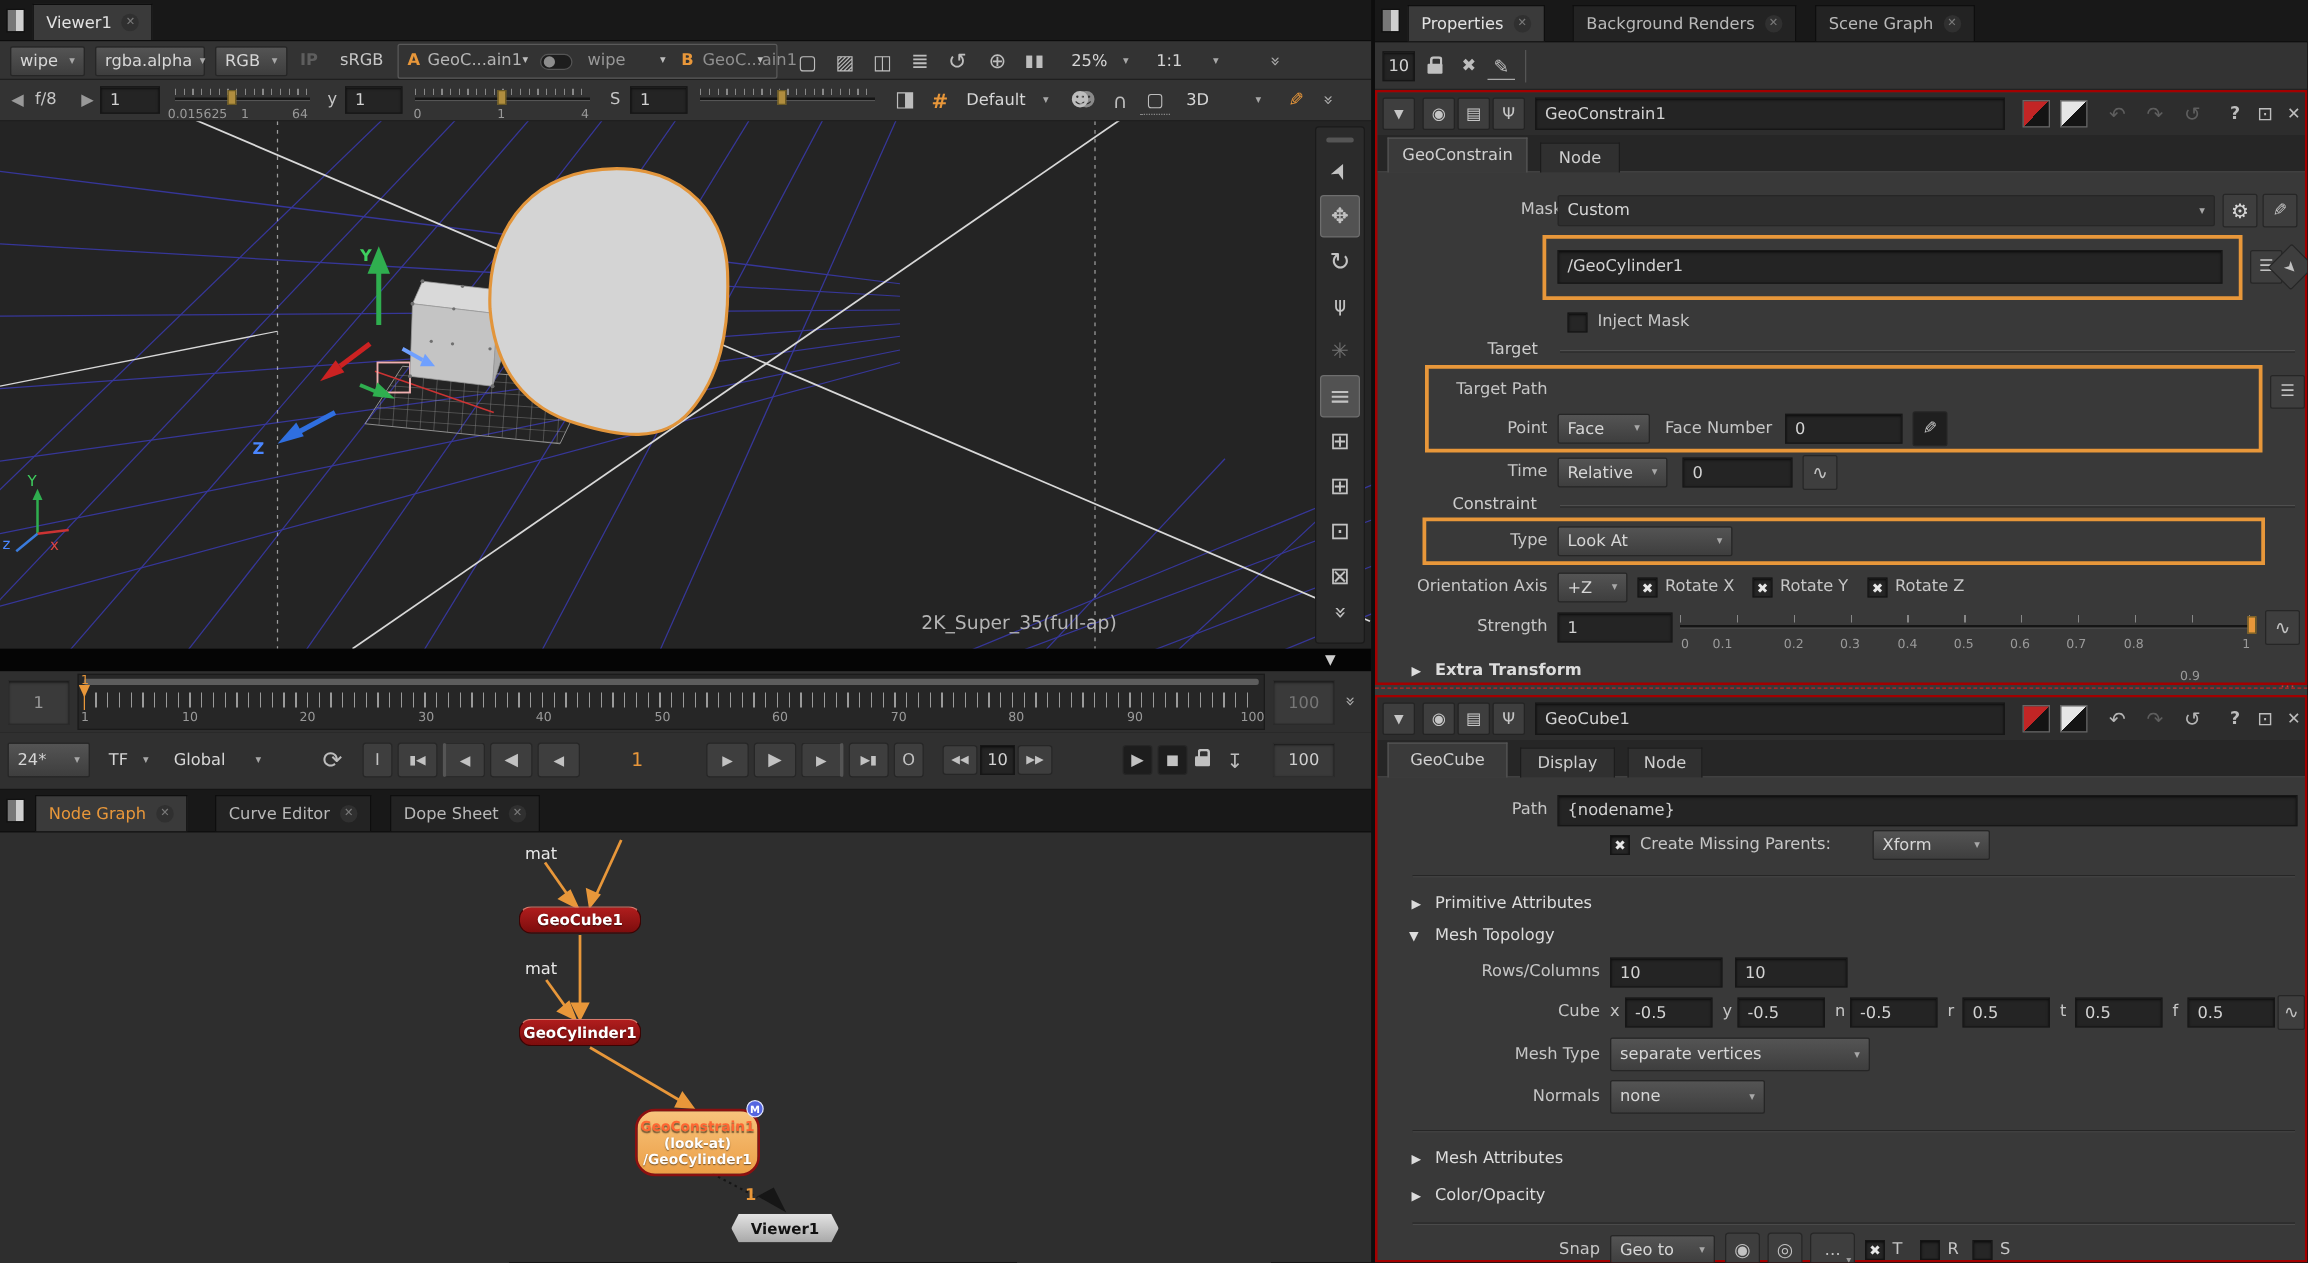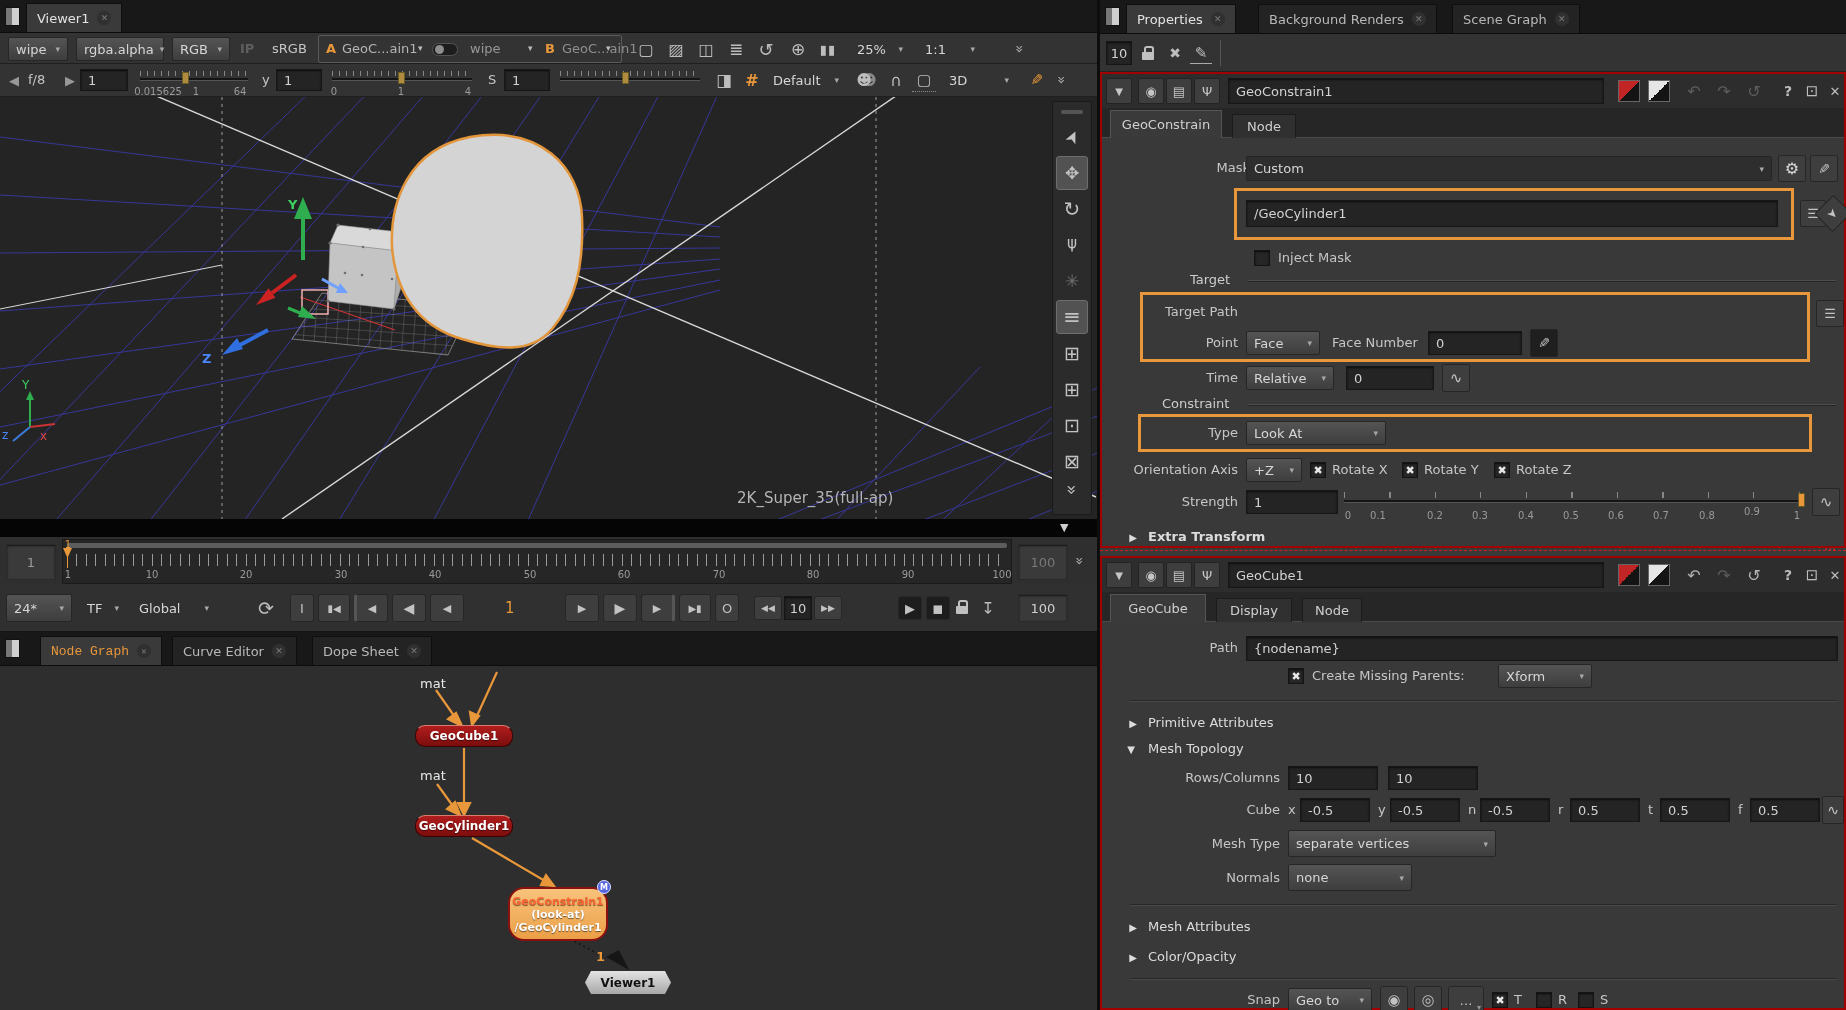--- a/index.html
+++ b/index.html
@@ -347,21 +347,21 @@
       <div class="gbtn" style="left:926px;top:10px;width:24px;height:24px;background:#1d1d1d;">◼</div>
       <span class="abs" style="left:956px;top:16px;"><i class="lock"></i></span>
       <span class="flat-icon" style="left:976px;top:10px;width:24px;height:24px;font-size:16px;">↧</span>
       <div class="field" style="left:1018px;top:8px;width:50px;height:28px;justify-content:center;color:#cfcfcf;background:#3a3a3a;border-color:#2a2a2a;">
         <span>100</span>
       </div>
     </div>
 
     <div class="abs tabbar" style="left:0;top:632px;width:1097px;height:34px;">
       <div class="abs pane-icon" style="left:5px;top:7px;"></div>
-      <div class="tab active" style="left:40px;color:#e8973a;font-family:Liberation Mono, monospace;">
+      <div class="tab active" style="left:28px;color:#e8973a;">
         <span>Node Graph</span>
         <span class="tabx">✕</span>
       </div>
       <div class="tab" style="left:172px;">
         <span>Curve Editor</span>
         <span class="tabx">✕</span>
       </div>
       <div class="tab" style="left:312px;">
         <span>Dope Sheet</span>
         <span class="tabx">✕</span>
@@ -547,21 +547,21 @@
     <div class="handle" style="left:698px;top:493px;height:14px;background:#e8973a;"></div>
     <span class="ticklbl" style="left:248px;top:510px;">0</span>
     <span class="ticklbl" style="left:278px;top:510px;">0.1</span>
     <span class="ticklbl" style="left:335px;top:510px;">0.2</span>
     <span class="ticklbl" style="left:380px;top:510px;">0.3</span>
     <span class="ticklbl" style="left:426px;top:510px;">0.4</span>
     <span class="ticklbl" style="left:471px;top:510px;">0.5</span>
     <span class="ticklbl" style="left:516px;top:510px;">0.6</span>
     <span class="ticklbl" style="left:561px;top:510px;">0.7</span>
     <span class="ticklbl" style="left:607px;top:510px;">0.8</span>
-    <span class="ticklbl" style="left:652px;top:506px;">0.9</span>
+    <span class="ticklbl" style="left:652px;top:536px;">0.9</span>
     <span class="ticklbl" style="left:697px;top:510px;">1</span>
     <div class="ibtn" style="left:712px;top:488px;width:28px;height:28px;font-size:15px;">∿</div>
 
     <span class="flat-icon" style="left:26px;top:528px;width:14px;height:18px;font-size:10px;color:#dcdcdc;">▶</span>
     <span class="llbl" style="left:48px;top:525px;font-weight:bold;color:#dcdcdc;">Extra Transform</span>
 
     <div class="abs" style="left:0;top:550px;width:746px;height:0;border-top:1px dashed #cc2222;"></div>
     <span class="abs" style="left:724px;top:542px;color:#dd3333;font-size:12px;letter-spacing:1px;">⋯</span>
 
     <div class="panel-frame" style="left:0;top:556px;width:746px;height:454px;"></div>

